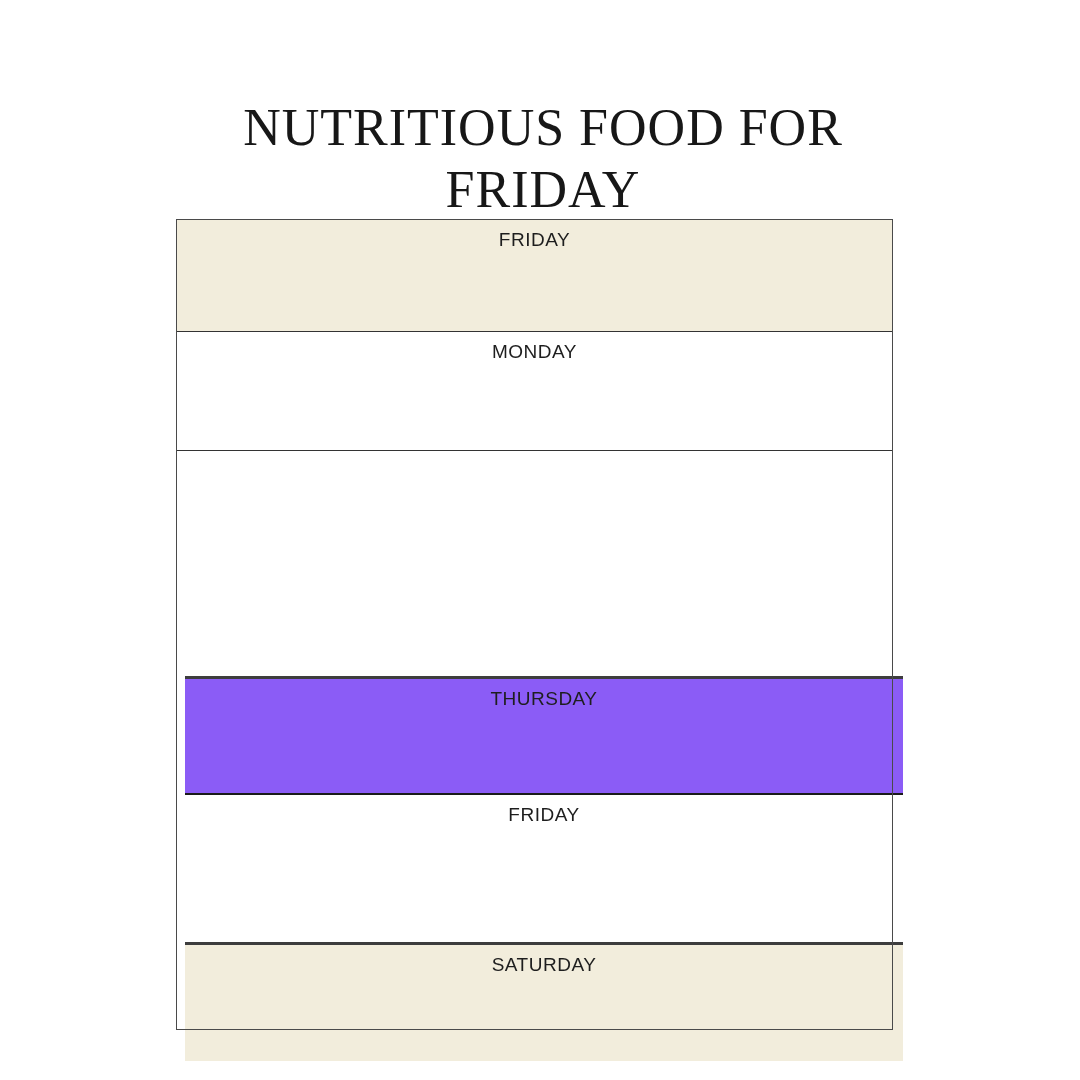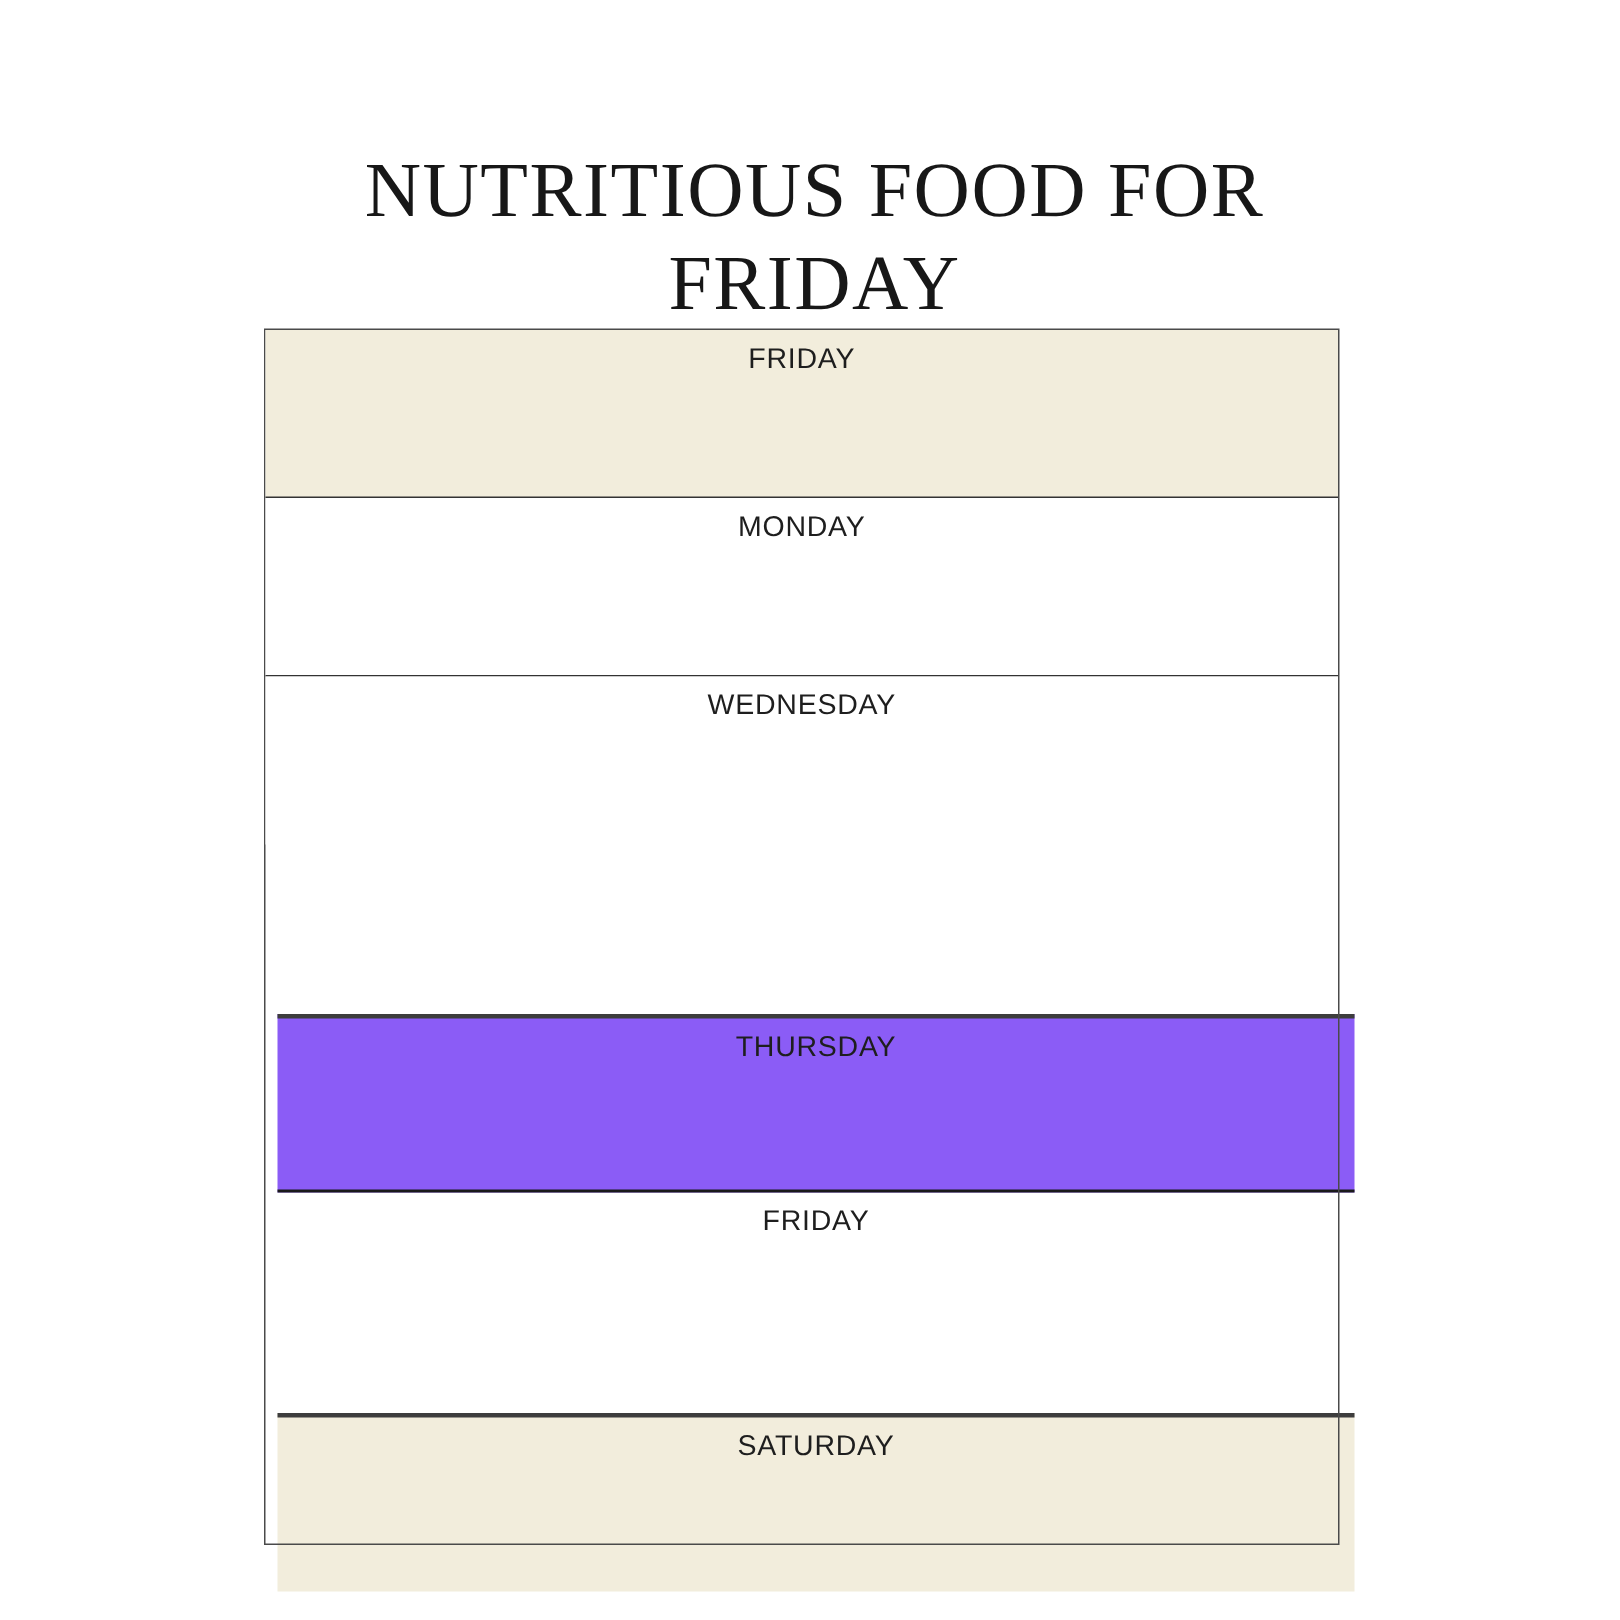--- a/index.html
+++ b/index.html
@@ -102,23 +102,20 @@
 
   <div class="row row-sunday row-shaded row-divided">
     <span class="day-label">FRIDAY</span>
   </div>
 
   <div class="row row-monday row-plain row-divided">
     <span class="day-label">MONDAY</span>
   </div>
 
 
-  <div class="row row-wednesday row-plain">
-    <span class="day-label">WEDNESDAY</span>
-  </div>
 </div>
 
 <div class="overlay-block block-thursday">
   <span class="day-label">THURSDAY</span>
 </div>
 
 <div class="overlay-block block-friday">
   <span class="day-label">FRIDAY</span>
 </div>
 

